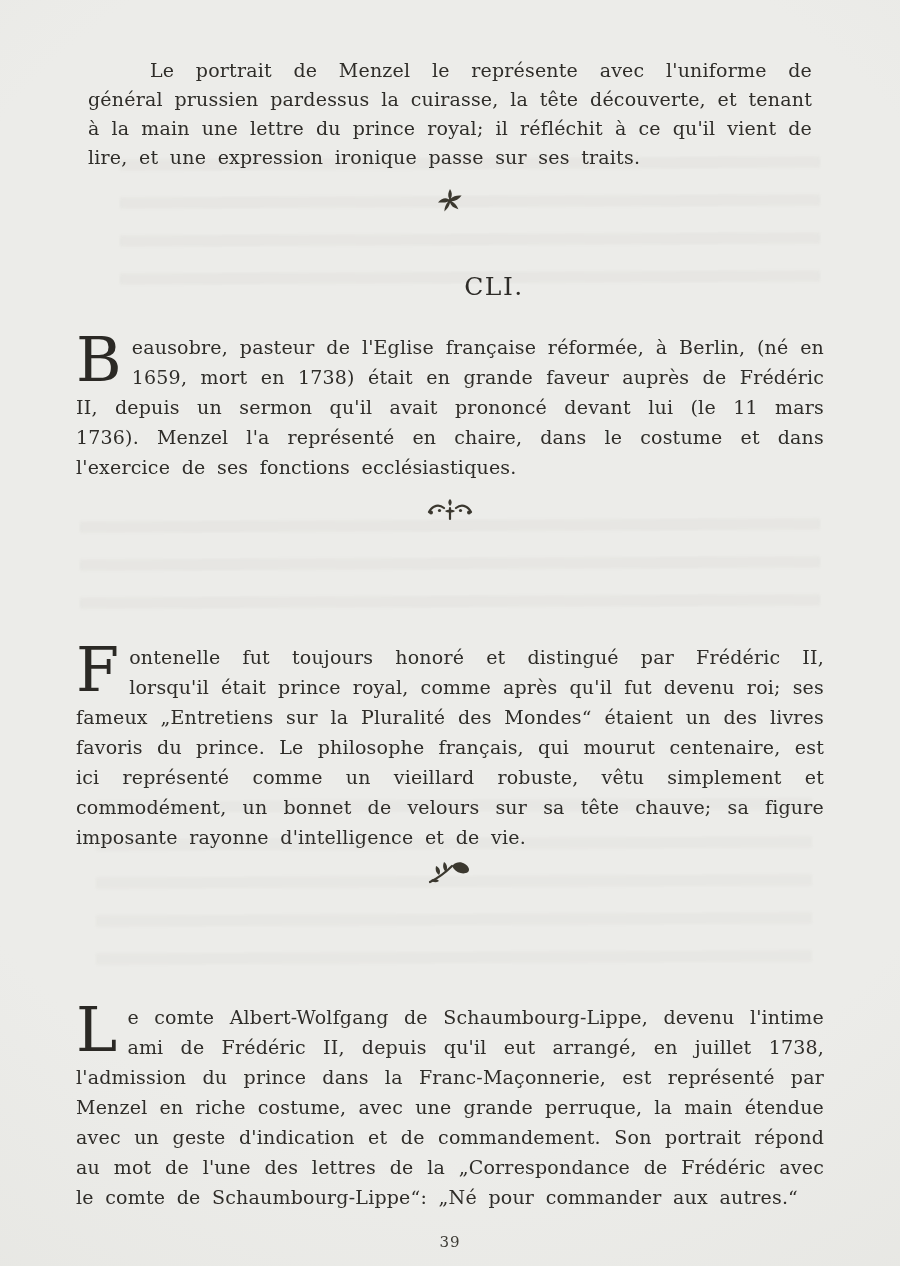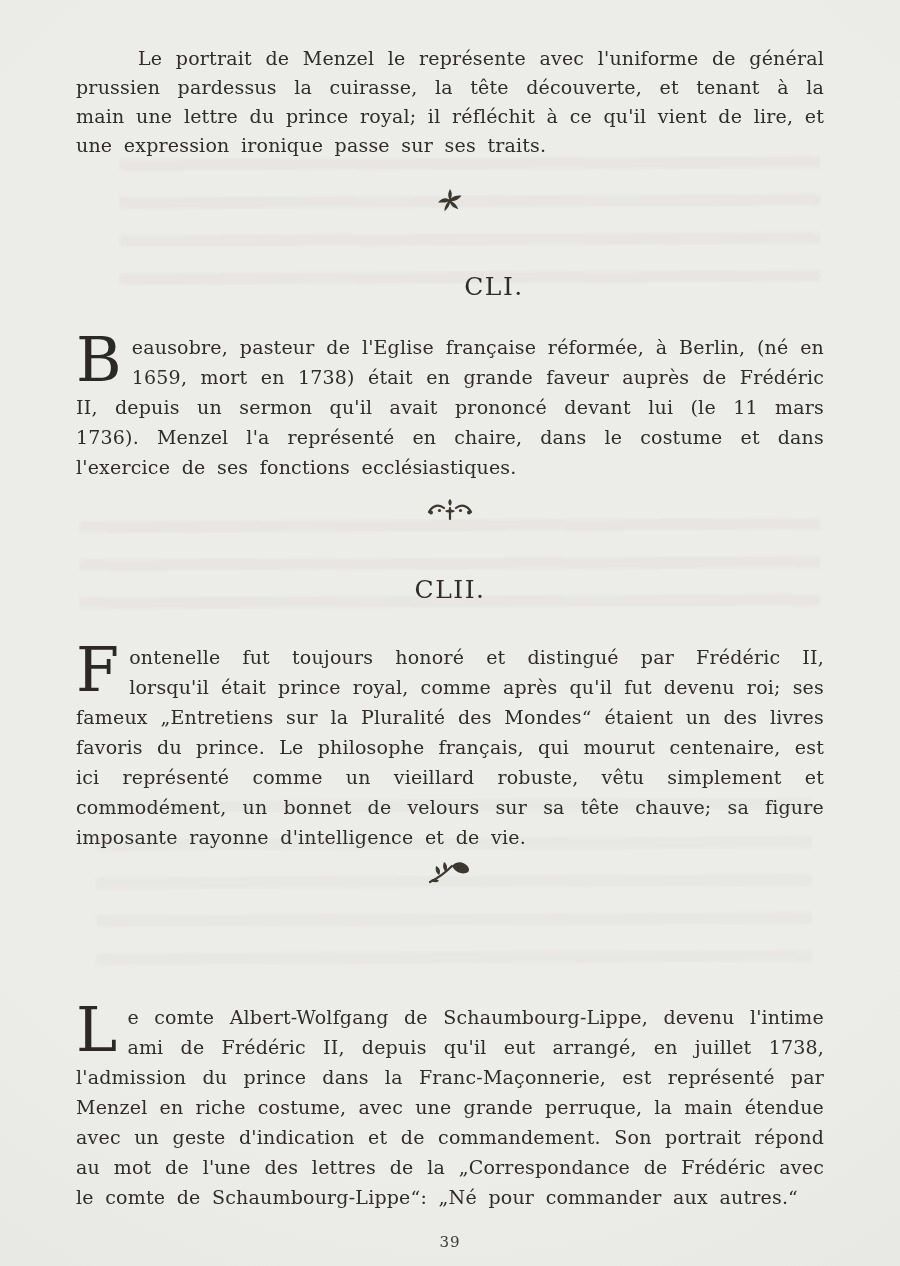--- a/index.html
+++ b/index.html
@@ -18,21 +18,21 @@
     position: absolute;
     left: 76px;
     width: 748px;
     font-size: 19px;
     line-height: 29px;
     text-align: justify;
     word-spacing: 0.28em;
     letter-spacing: 0.01em;
   }
   .intro { top: 44px; }
-  .intro p { margin: 0; text-indent: 62px; }
+  .intro p { margin: 12px; text-indent: 62px; }
   .section-para { line-height: 30px; }
   .section-para p { margin: 0; }
   .dropcap {
     float: left;
     font-size: 62px;
     line-height: 50px;
     padding: 3px 10px 0 0;
     color: #2b2925;
   }
   .ornament-row {
@@ -114,21 +114,20 @@
       <path class="fleuron-stroke" d="M23 10 L23 21"></path>
       <circle class="fleuron" cx="4" cy="14.5" r="2"></circle>
       <circle class="fleuron" cx="42" cy="14.5" r="2"></circle>
       <circle class="fleuron" cx="12.5" cy="12.5" r="1.6"></circle>
       <circle class="fleuron" cx="33.5" cy="12.5" r="1.6"></circle>
       <path class="fleuron" d="M23 1 C21 3 20.6 5.4 23 8 C25.4 5.4 25 3 23 1 Z"></path>
       <path class="fleuron" d="M18 13 C20 11.4 26 11.4 28 13 C26 15 20 15 18 13 Z"></path>
     </svg>
   </div>
 
-  <div class="heading" style="top:575px;">CLII.</div>
 
   <div class="textcol section-para" style="top:642px;">
     <p><span class="dropcap">F</span><span>ontenelle fut toujours honoré et distingué par Frédéric II, lorsqu'il était prince royal, comme après qu'il fut devenu roi; ses fameux „Entretiens sur la Pluralité des Mondes“ étaient un des livres favoris du prince.  Le philosophe français, qui mourut centenaire, est ici représenté comme un vieillard robuste, vêtu simplement et commodément, un bonnet de velours sur sa tête chauve; sa figure imposante rayonne d'intelligence et de vie.</span></p>
   </div>
 
   <div class="ornament-row" style="top:858px;">
     <svg width="48" height="28" viewBox="0 0 48 28">
       <path class="fleuron-stroke" d="M4 24 C12 20 20 14 26 8"></path>
       <path class="fleuron" d="M10 8 C9 12 10 15 13 17 C15 13.6 14 10 10 8 Z"></path>
       <path class="fleuron" d="M18 4 C16.4 8 17 11.6 20 14 C22 10 21 6 18 4 Z"></path>

